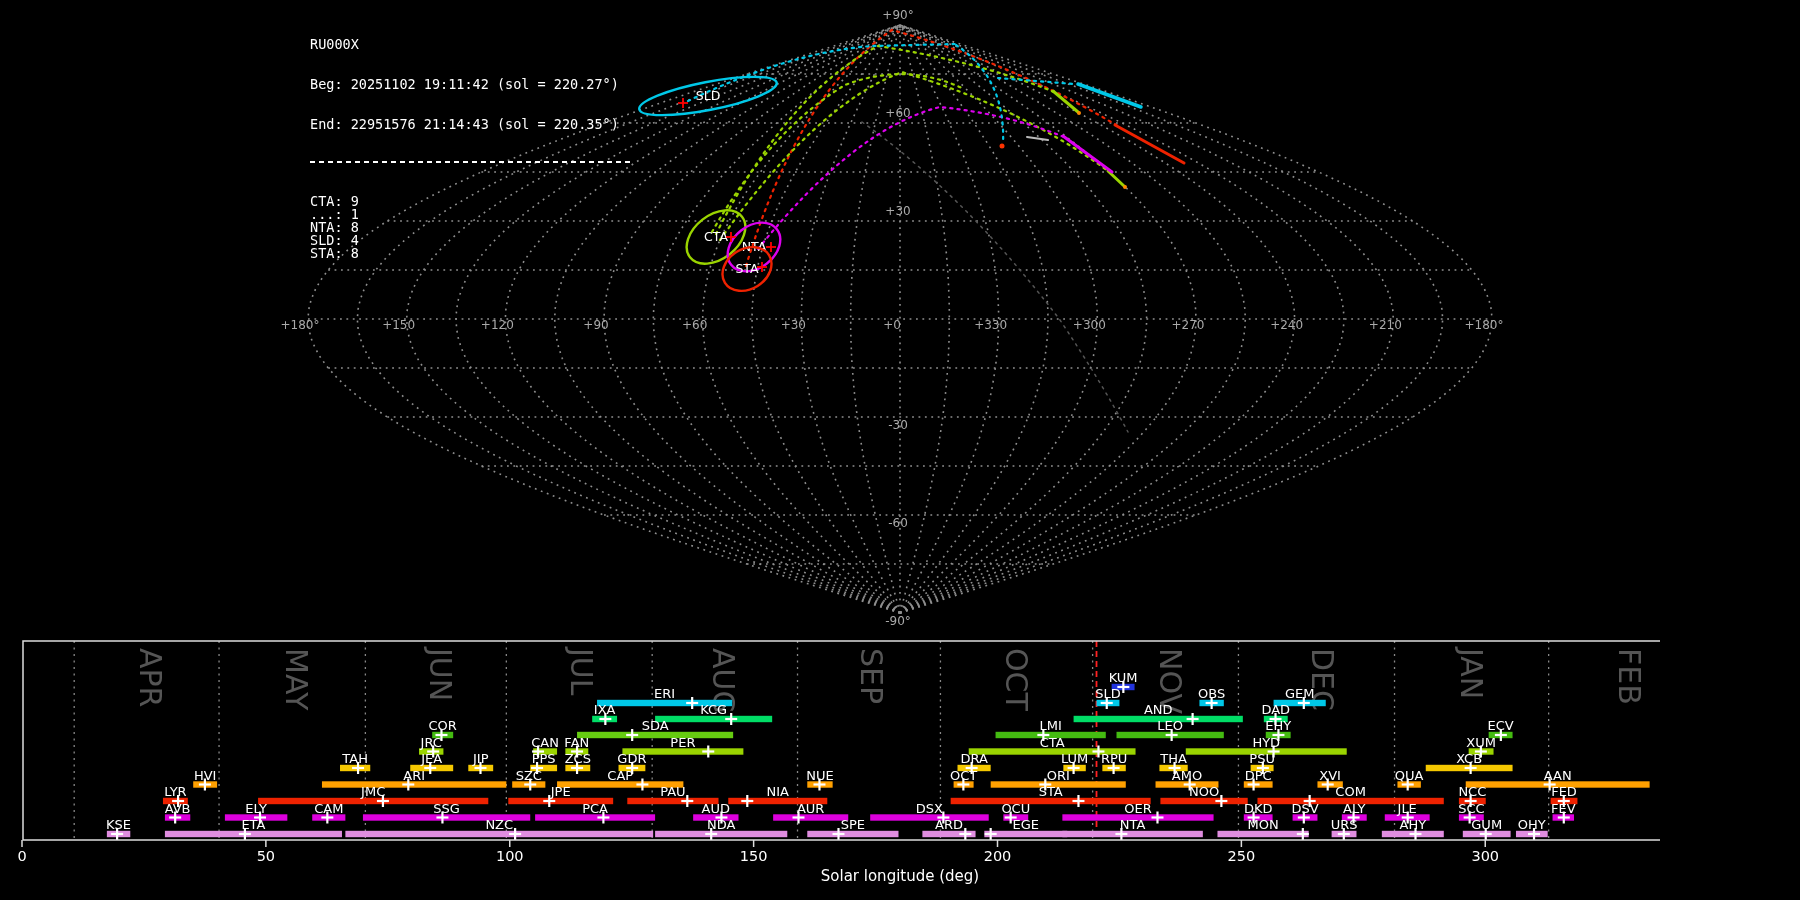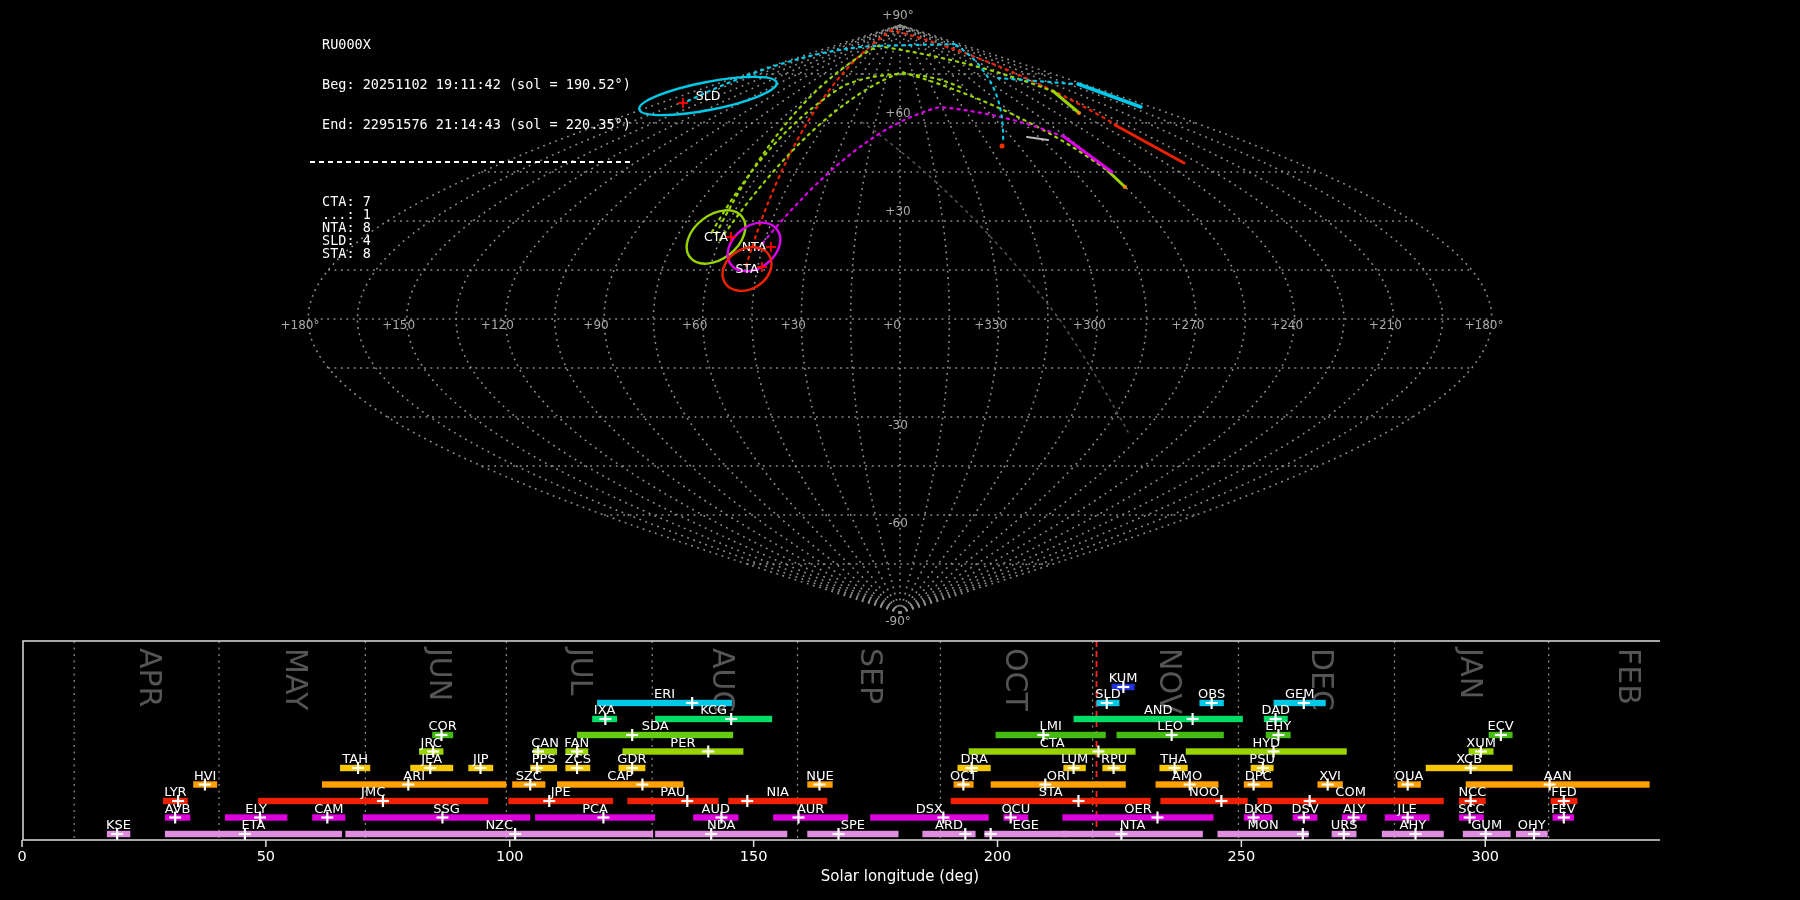--- a/index.html
+++ b/index.html
@@ -4,21 +4,21 @@
 <style>
   html,body{margin:0;padding:0;background:#000;}
   #stage{position:relative;width:1660px;height:900px;background:#000;overflow:hidden;
          font-family:"DejaVu Sans",sans-serif;}
   #scene{position:absolute;left:0;top:0;}
   #header{position:absolute;left:310px;top:12px;color:#fff;
           font-family:"DejaVu Sans Mono",monospace;font-size:13.5px;line-height:13.2px;
           white-space:pre;}
   #hdr-sep{width:322px;height:2px;margin:4px 0 5px 0;
            background:repeating-linear-gradient(90deg,#fff 0 5px,transparent 5px 9px);}
-  .cline{height:13.2px;margin-left:12px;}
+  .cline{height:13.2px;}
 </style>
 </head>
 <body>
 
 <div id="stage">
   <svg id="scene" width="1800" height="900">
       <line x1="746.7791252993077" y1="564.0025" x2="1053.2208747006923" y2="564.0025" stroke="#8f8f8f" stroke-dasharray="1.8 4.6" fill="none" stroke-width="1.6"></line>
       <line x1="604" y1="515.002" x2="1196" y2="515.002" stroke="#8f8f8f" stroke-dasharray="1.8 4.6" fill="none" stroke-width="1.6"></line>
       <line x1="481.39278553756384" y1="466.0015" x2="1318.607214462436" y2="466.0015" stroke="#8f8f8f" stroke-dasharray="1.8 4.6" fill="none" stroke-width="1.6"></line>
       <line x1="387.31296095961227" y1="417.001" x2="1412.6870390403878" y2="417.001" stroke="#8f8f8f" stroke-dasharray="1.8 4.6" fill="none" stroke-width="1.6"></line>
@@ -494,18 +494,18 @@
       <line x1="1241.375" y1="840" x2="1241.375" y2="847" stroke="#ddd" stroke-width="1.5"></line>
       <text x="1241.375" y="861" font-size="14.5" fill="#fff" text-anchor="middle" font-family="&quot;DejaVu Sans&quot;,sans-serif">250</text>
       <line x1="1485.2500000000002" y1="840" x2="1485.2500000000002" y2="847" stroke="#ddd" stroke-width="1.5"></line>
       <text x="1485.2500000000002" y="861" font-size="14.5" fill="#fff" text-anchor="middle" font-family="&quot;DejaVu Sans&quot;,sans-serif">300</text>
       <line x1="1729.1250000000002" y1="840" x2="1729.1250000000002" y2="847" stroke="#ddd" stroke-width="1.5"></line>
       <text x="1729.1250000000002" y="861" font-size="14.5" fill="#fff" text-anchor="middle" font-family="&quot;DejaVu Sans&quot;,sans-serif">350</text>
       <text x="900" y="881" font-size="15" fill="#fff" text-anchor="middle" font-family="&quot;DejaVu Sans&quot;,sans-serif">Solar longitude (deg)</text>
     </svg>
   <div id="header">
     <div class="cline">RU000X</div>
-    <div class="cline">Beg: 20251102 19:11:42 (sol = 190.52°)</div>
+    <div class="cline">Beg: 20251102 19:11:42 (sol = 220.27°)</div>
     <div class="cline">End: 22951576 21:14:43 (sol = 220.35°)</div>
     <div id="hdr-sep"></div>
-    <div id="counts"><div class="cline">CTA: 7</div><div class="cline">...: 1</div><div class="cline">NTA: 8</div><div class="cline">SLD: 4</div><div class="cline">STA: 8</div></div>
+    <div id="counts"><div class="cline">CTA: 9</div><div class="cline">...: 1</div><div class="cline">NTA: 8</div><div class="cline">SLD: 4</div><div class="cline">STA: 8</div></div>
   </div>
 </div>
 
 </body></html>

